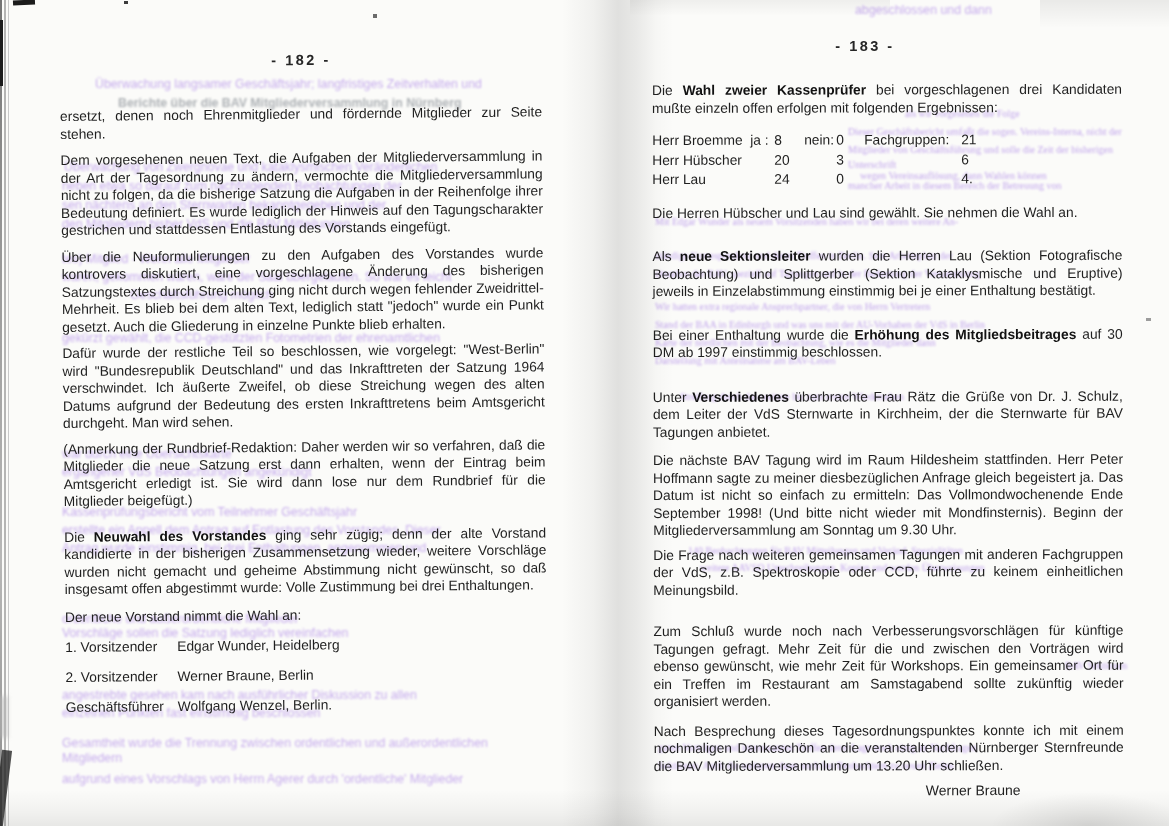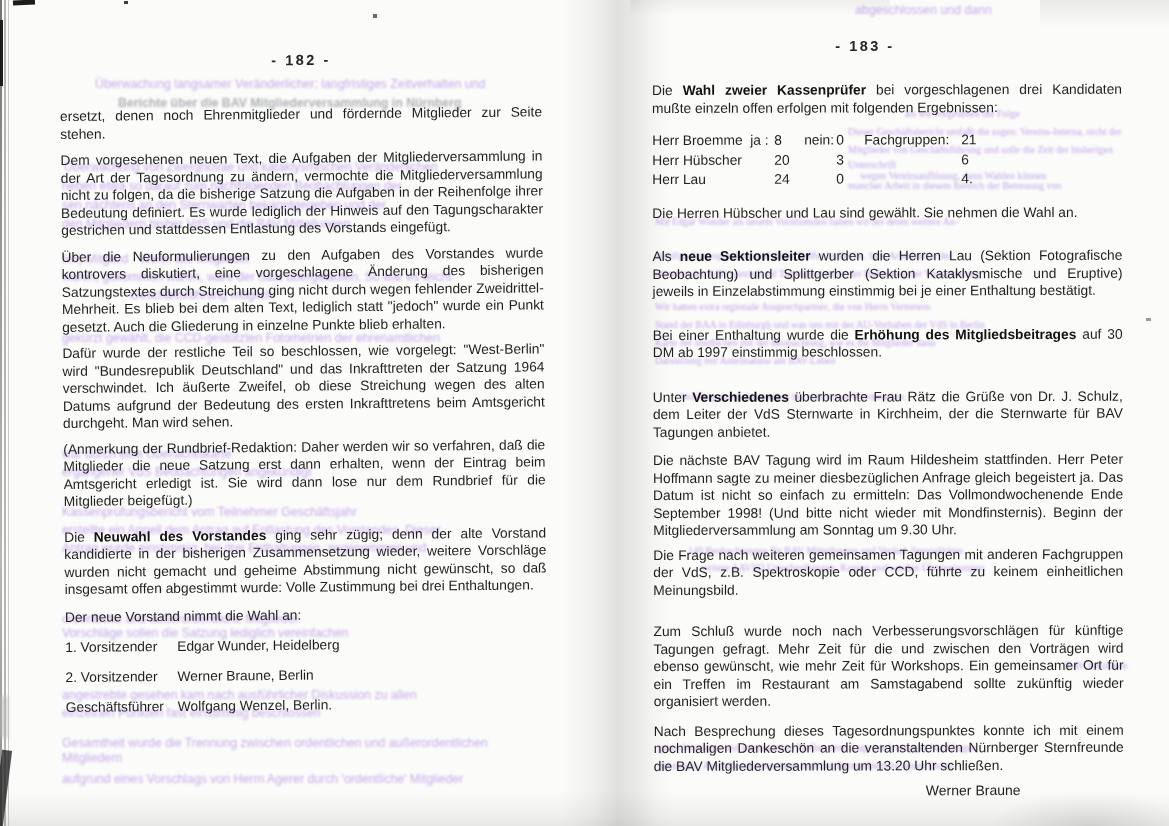--- a/index.html
+++ b/index.html
@@ -72,21 +72,21 @@
   .col-right .after-rp7{margin-bottom:24px;}
   .col-right .after-rp8{margin-bottom:12px;}
   .col-right .after-rp9{margin-bottom:8px;}
   .signature{padding-left:272px;text-align:left;font-size:14px;}
 </style>
 </head>
 <body>
 
 <div id="scan">
 
-  <div class="ghost" style="left:95px;top:77px;width:452px;">Überwachung langsamer Veränderlicher; langfristiges Zeitverhalten und</div>
+  <div class="ghost" style="left:95px;top:77px;width:452px;">Überwachung langsamer Geschäftsjahr; langfristiges Zeitverhalten und</div>
   <div class="ghost gs" style="left:118px;top:96px;width:380px;">Berichte über die BAV Mitgliederversammlung in Nürnberg</div>
   <div class="ghost" style="left:64px;top:160px;width:474px;">Überwachung von Zwergnovae und kataklysmischen Veränderlichen</div>
   <div class="ghost" style="left:62px;top:179px;width:470px;">neben etwa so darauf zum nachfolgenden Beobachtungen der</div>
   <div class="ghost" style="left:62px;top:198px;width:468px;">sen nächtens an den Sternwarten bekanntgegeben und der</div>
   <div class="ghost" style="left:62px;top:217px;width:440px;">den Mitgliedern bisher VdS und die BAV Mitteilungen</div>
   <div class="ghost" style="left:62px;top:252px;width:300px;">tes) Mitglied - Wenn alle Mitglieder</div>
   <div class="ghost" style="left:62px;top:270px;width:470px;">waren, gekommen wären, wäre der Saal übergelaufen. So war es leicht</div>
   <div class="ghost" style="left:130px;top:288px;width:220px;">Geschäftsführung möglich</div>
   <div class="ghost" style="left:62px;top:331px;width:430px;">gekürzt gewählt, die CCD-gestützten Fotometrien der ehrenamtlichen</div>
   <div class="ghost" style="left:62px;top:447px;width:280px;">war durch eine Übersichtskarte</div>

